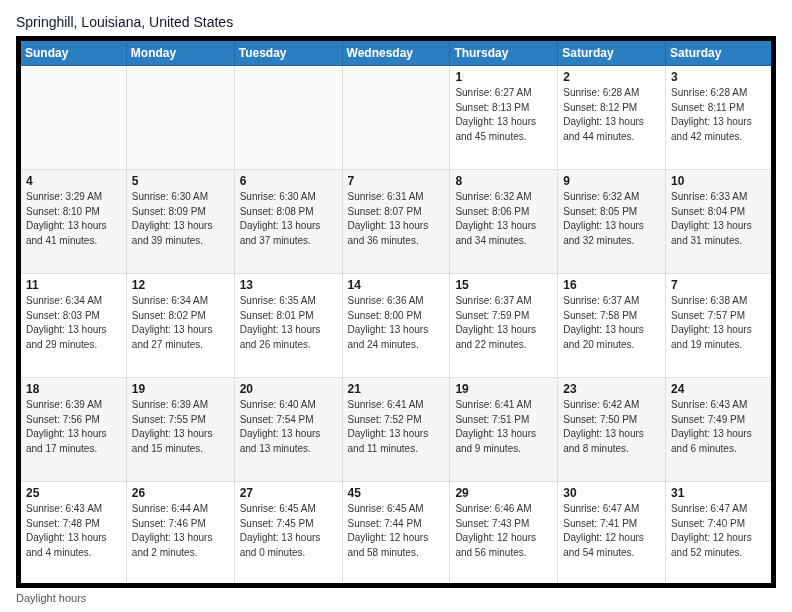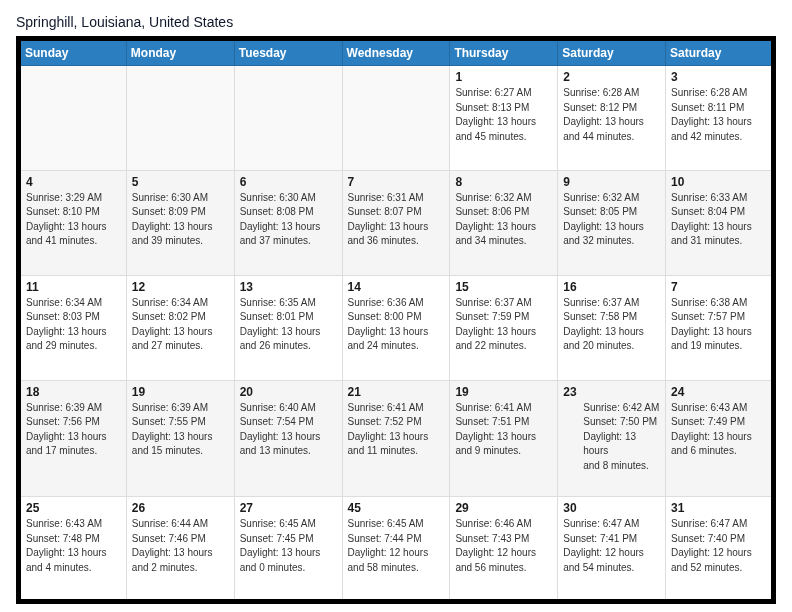--- a/index.html
+++ b/index.html
@@ -286,21 +286,21 @@
           </td>
           <td>
             <span class="day-num">19</span>
             <div class="day-info" style="white-space: pre-line;">Sunrise: 6:41 AM
 Sunset: 7:51 PM
 Daylight: 13 hours
 and 9 minutes.</div>
           </td>
           <td>
             <span class="day-num">23</span>
-            <div class="day-info" style="white-space: pre-line; margin-left: 20px;">Sunrise: 6:42 AM
+            <div class="day-info" style="white-space: pre-line;">Sunrise: 6:42 AM
 Sunset: 7:50 PM
 Daylight: 13 hours
 and 8 minutes.</div>
           </td>
           <td>
             <span class="day-num">24</span>
             <div class="day-info" style="white-space: pre-line;">Sunrise: 6:43 AM
 Sunset: 7:49 PM
 Daylight: 13 hours
 and 6 minutes.</div>
@@ -353,13 +353,14 @@
             <span class="day-num">31</span>
             <div class="day-info" style="white-space: pre-line;">Sunrise: 6:47 AM
 Sunset: 7:40 PM
 Daylight: 12 hours
 and 52 minutes.</div>
           </td>
         </tr>
       </tbody>
   </table>
 
+  <div class="footer-note">Daylight hours</div>
 </div>
 
 </body></html>

